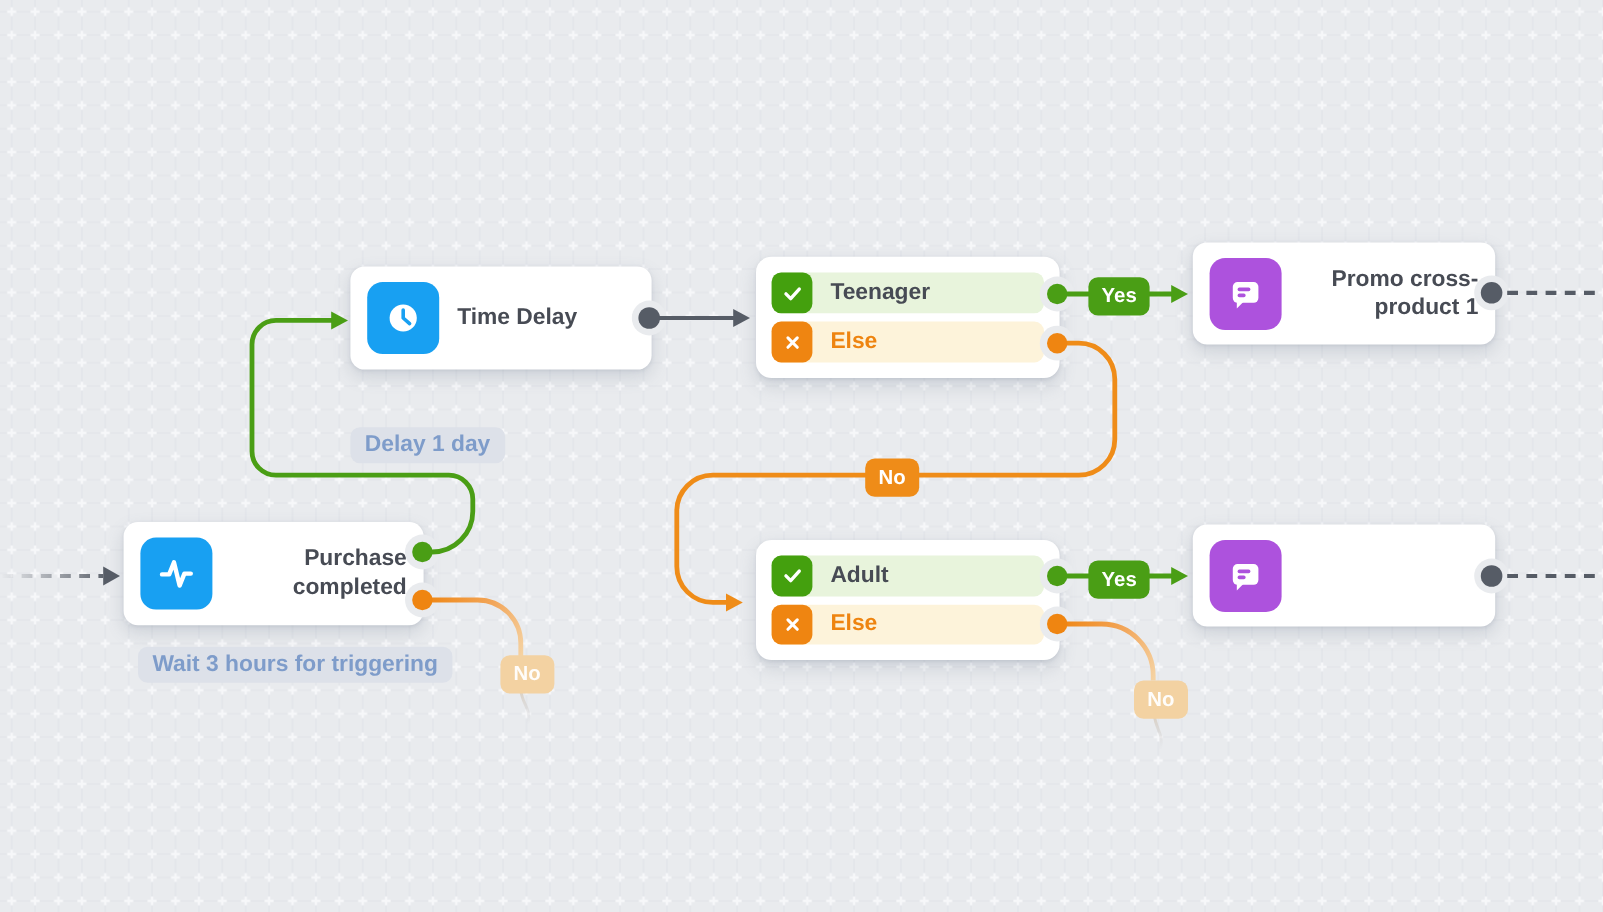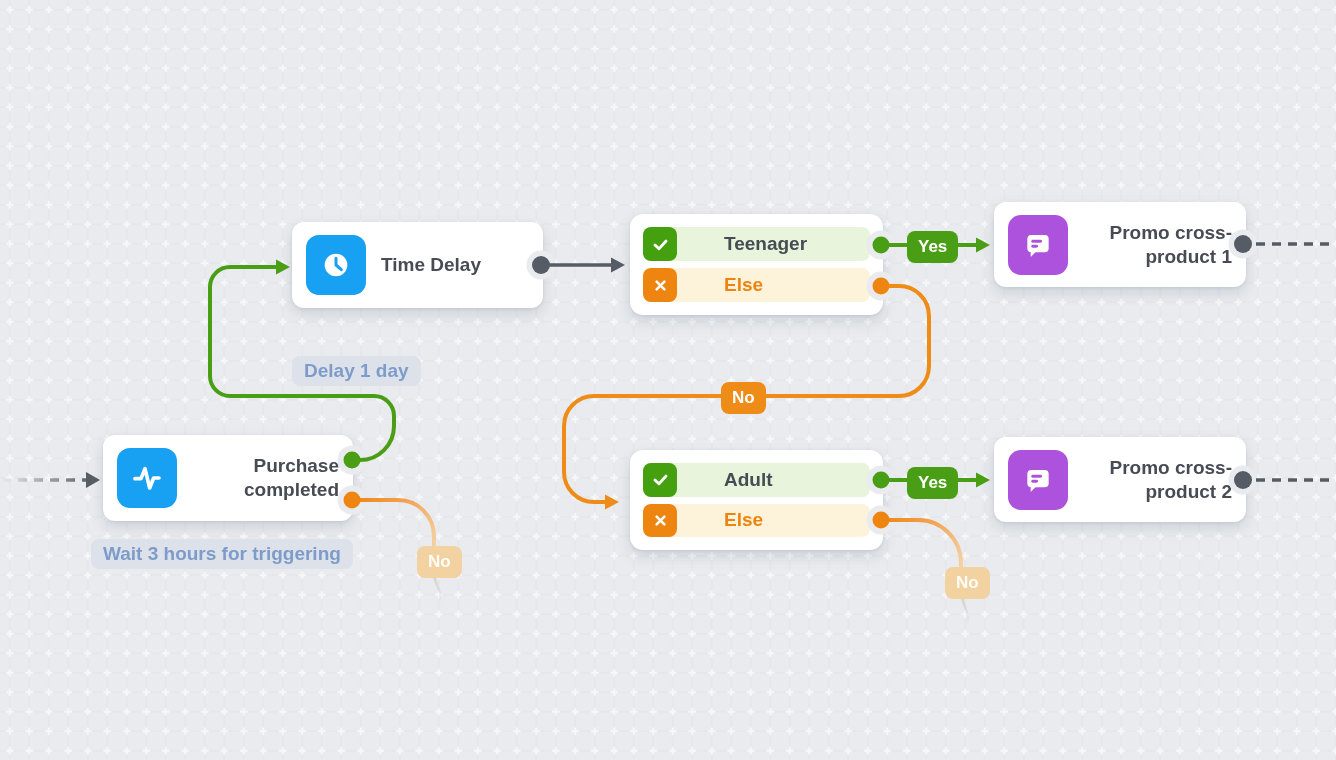--- a/index.html
+++ b/index.html
@@ -31,37 +31,37 @@
 
   
   .cond{
     position:absolute;z-index:2;background:#ffffff;border-radius:13px;
     box-shadow:0 6px 14px rgba(96,108,128,.20),0 1px 3px rgba(96,108,128,.12);
     display:flex;flex-direction:column;justify-content:center;gap:7px;
     padding:13px;box-sizing:border-box;
   }
   #node-cond-teen{left:630px;top:214px;width:253px;height:101px;}
   #node-cond-adult{left:630px;top:450px;width:253px;height:100px;}
-  .cond-row{display:flex;align-items:stretch;height:34px;border-radius:8px;gap:32px;}
+  .cond-row{display:flex;align-items:stretch;height:34px;border-radius:8px;}
   .cond-row.true-row{background:#e8f4dc;}
   .cond-row.false-row{background:#fdf3da;}
   .cond-ic{width:34px;border-radius:8px;flex:none;display:flex;align-items:center;justify-content:center;}
   .cond-ic.green{background:#44a00e;}
   .cond-ic.orange{background:#ef8511;}
   .cond-label{flex:1;display:flex;align-items:center;padding-left:15px;
     font-size:19px;font-weight:700;}
   .cond-label.dark{color:#474b54;}
   .cond-label.orange-text{color:#ee8410;}
 
   
   .pill{
     position:absolute;z-index:2;background:#dde1e9;border-radius:8px;
     color:#7e9cca;font-size:19px;font-weight:700;padding:4px 12px;white-space:nowrap;
   }
-  #pill-purchase{left:91px;top:539px;}
+  #pill-purchase{left:115px;top:539px;}
   #pill-delay{left:292px;top:323px;margin-top:33px;}
 
   
   .badge{
     position:absolute;z-index:4;border-radius:8px;color:#ffffff;
     font-size:17px;font-weight:700;display:flex;align-items:center;justify-content:center;
     padding:16px 11px;height:17px;box-sizing:border-box;
   }
   .badge-yes{background:#4a9e15;}
   .badge-no{background:#ef8c18;}
@@ -159,21 +159,20 @@
 
   <div class="card" id="node-promo2">
     <div class="node-icon icon-purple">
       <svg width="40" height="40" viewBox="0 0 60 60">
         <rect x="14" y="15" width="32" height="26" rx="6" fill="#ffffff"></rect>
         <path d="M19 38 L19 48 L29 38 Z" fill="#ffffff"></path>
         <rect x="20" y="22" width="16" height="4.5" rx="2.2" fill="#ad52dd"></rect>
         <rect x="20" y="29.5" width="10" height="4.5" rx="2.2" fill="#ad52dd"></rect>
       </svg>
     </div>
-    <div class="node-title">Promo cross-product 2</div>
   </div>
 
   <div class="pill" id="pill-purchase">Wait 3 hours for triggering</div>
   <div class="pill" id="pill-delay">Delay 1 day</div>
 
   <svg id="edges-svg" class="layer" viewBox="0 0 1336 760">
     <defs>
       <linearGradient id="grad-in" x1="0" y1="480" x2="92" y2="480" gradientUnits="userSpaceOnUse">
         <stop offset="0" stop-color="#565c66" stop-opacity="0"></stop>
         <stop offset="1" stop-color="#565c66" stop-opacity="1"></stop>

